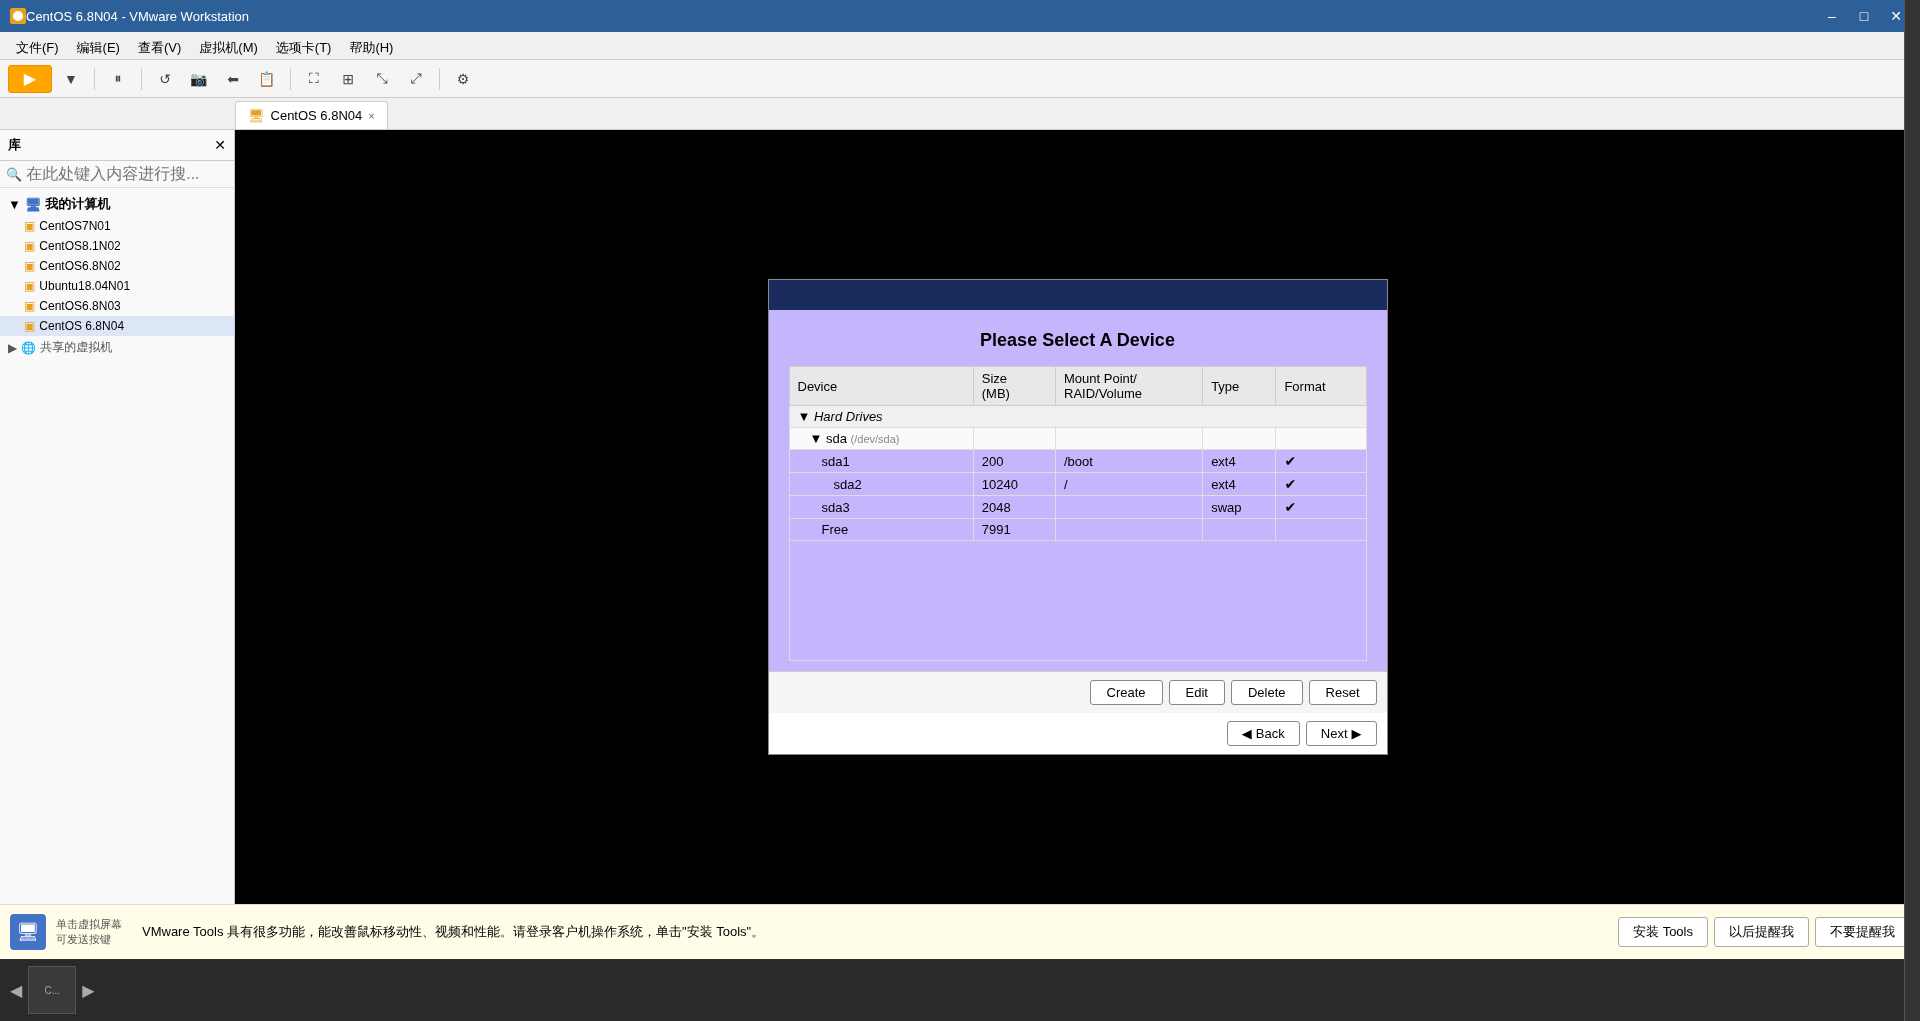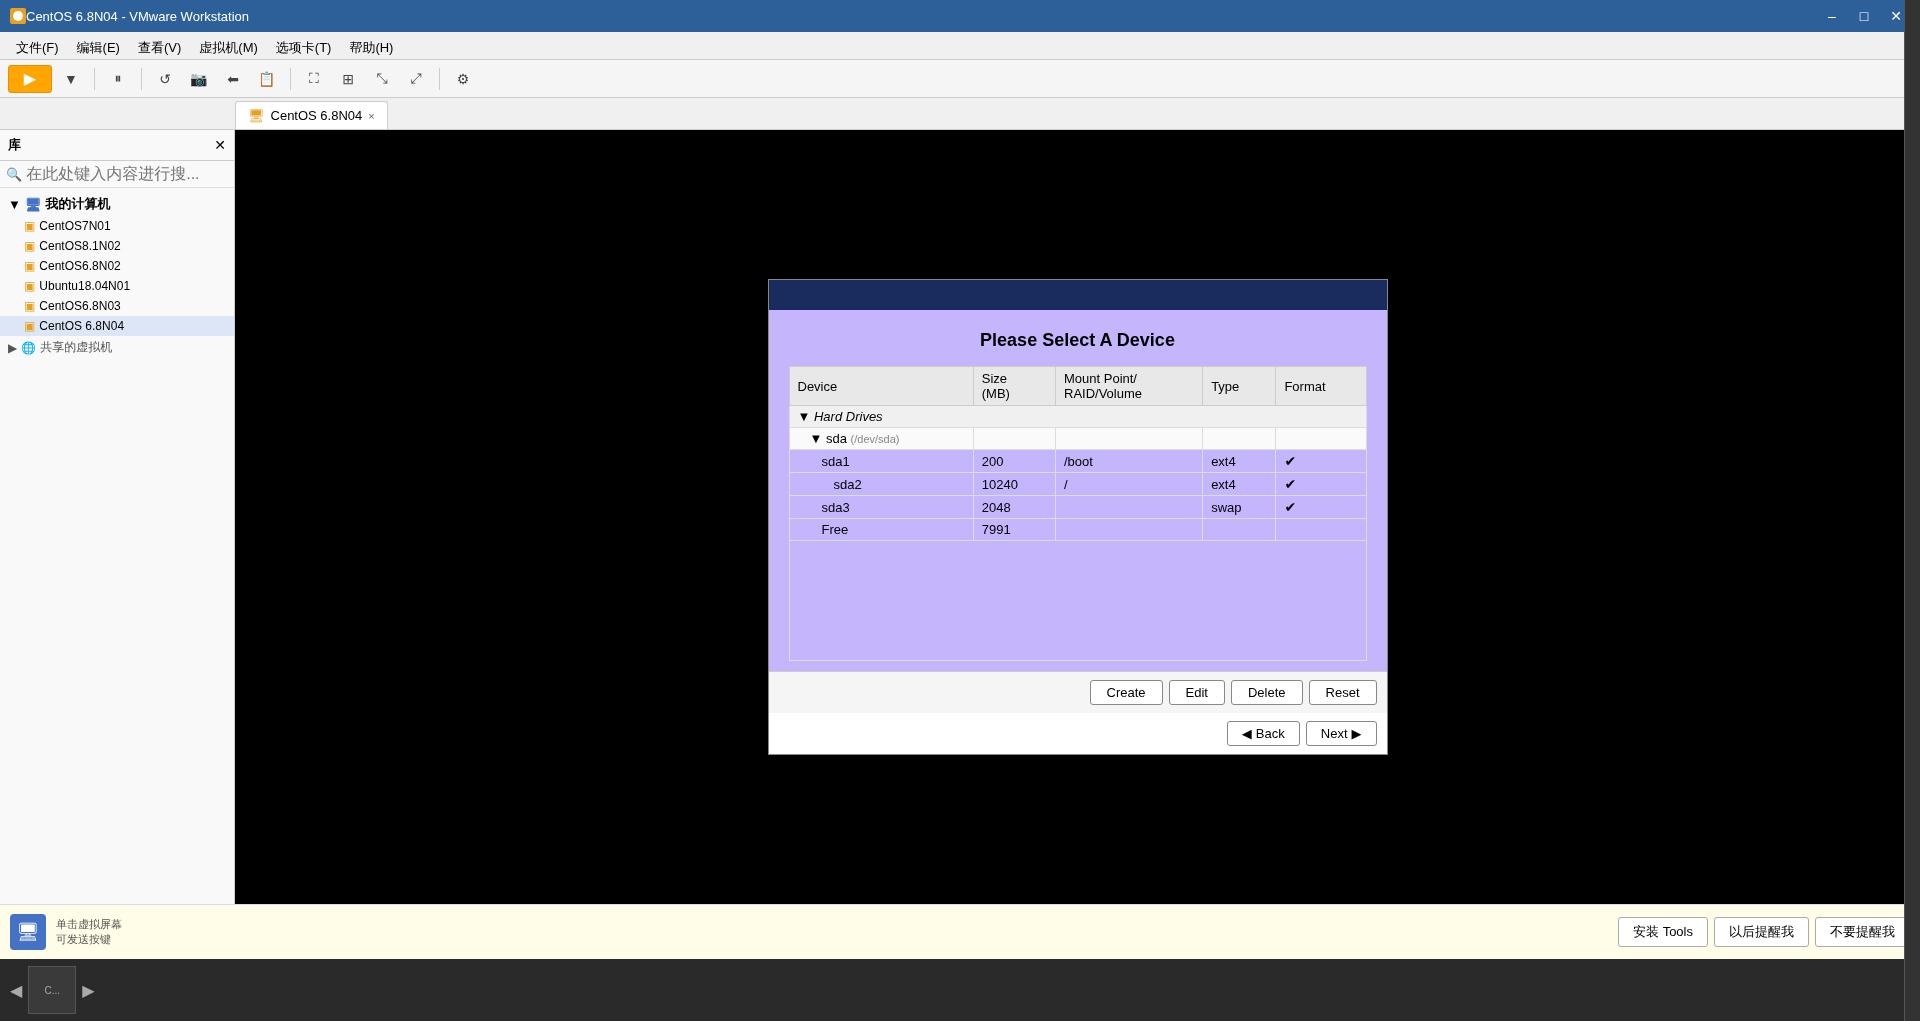--- a/index.html
+++ b/index.html
@@ -544,20 +544,21 @@
       </div>
     </div>
   </div>
 
   <div id="bottom-panel">
     <div id="bottom-icon">🖥</div>
     <div id="bottom-text-group">
       <span id="bottom-label" style="font-size:11px;color:#555;white-space:pre-line;">单击虚拟屏幕
 可发送按键</span>
     </div>
+    <span id="bottom-message">VMware Tools 具有很多功能，能改善鼠标移动性、视频和性能。请登录客户机操作系统，单击"安装 Tools"。</span>
     <div id="bottom-buttons">
       <button class="bottom-btn">安装 Tools</button>
       <button class="bottom-btn">以后提醒我</button>
       <button class="bottom-btn">不要提醒我</button>
     </div>
   </div>
 
   <div id="thumbnail-strip" style="height:62px;display:flex;align-items:center;background:#2a2a2a;padding:0 10px;gap:6px;">
     <span class="strip-arrow">◀</span>
     <div class="thumb">

